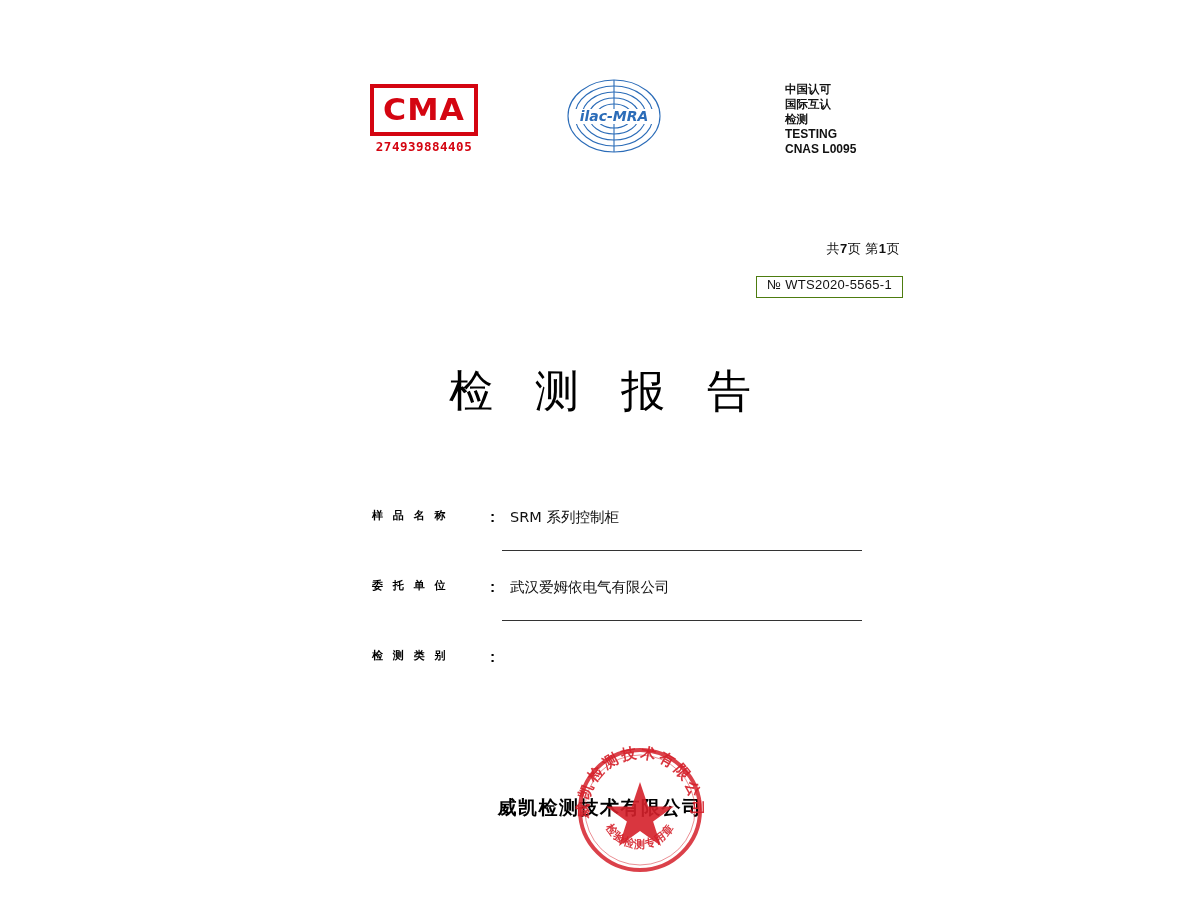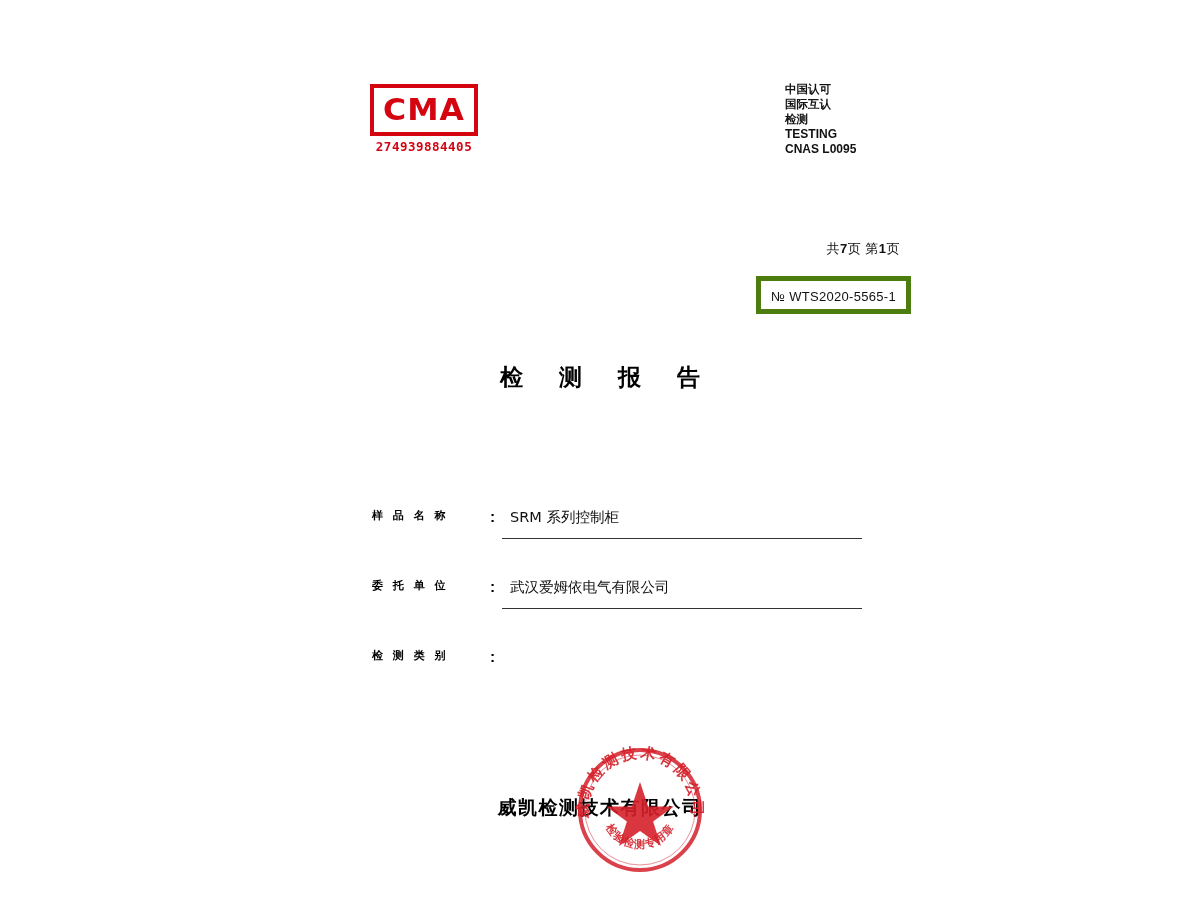--- a/index.html
+++ b/index.html
@@ -108,37 +108,37 @@
     color: #111;
     letter-spacing: 0.5px;
   }
   .page-no b { font-weight: 700; }
 
   
   .report-no {
     position: absolute;
     top: 276px;
     left: 756px;
-    border: 5px solid #4d7c0f;
-    padding: 8px 10px 5px 10px;
+    border: 1px solid #4d7c0f;
+    padding: 0 10px 5px 10px;
     font-size: 13px;
     letter-spacing: 0.3px;
     background: #fff;
     white-space: nowrap;
   }
 
   
   .title {
     position: absolute;
     top: 362px;
     left: 0;
     width: 1200px;
     text-align: center;
-    font-size: 23px;
-    font-weight: 700;
+    font-size: 44px;
+    font-weight: 400;
     letter-spacing: 14px;
     text-indent: 14px;
     font-family: "DejaVu Sans", "Liberation Sans", sans-serif;
     color: #000;
   }
 
   
   .fields {
     position: absolute;
     top: 508px;
@@ -168,21 +168,21 @@
     font-size: 15.5px;
     font-weight: 700;
     color: #000;
   }
   .field-value {
     position: absolute;
     left: 130px;
     top: 0;
     width: 360px;
     border-bottom: 1px solid #333;
-    padding-bottom: 11px;
+    padding-bottom: 23px;
     padding-left: 8px;
     font-size: 14.5px;
     color: #111;
     font-family: "DejaVu Sans", "Liberation Sans", sans-serif;
     white-space: nowrap;
     box-sizing: border-box;
   }
 
   
   .company-line {
@@ -212,20 +212,37 @@
 
 <div class="logo-row">
 
   <div class="cma">
     <div class="cma-box">
       <span class="cma-text">CMA</span>
     </div>
     <div class="cma-num">274939884405</div>
   </div>
 
+  <div class="ilac">
+    <svg width="98" height="76" viewBox="0 0 98 76" xmlns="http://www.w3.org/2000/svg">
+      <g fill="none" stroke="#2b6cb8" stroke-width="1.1">
+        <ellipse cx="49" cy="38" rx="46" ry="36"></ellipse>
+        <ellipse cx="49" cy="38" rx="39" ry="30"></ellipse>
+        <ellipse cx="49" cy="38" rx="32" ry="24"></ellipse>
+        <ellipse cx="49" cy="38" rx="25" ry="18"></ellipse>
+        <ellipse cx="49" cy="38" rx="18" ry="12"></ellipse>
+        <ellipse cx="49" cy="38" rx="11" ry="6.5"></ellipse>
+      </g>
+      <g stroke="#2b6cb8" stroke-width="1.1">
+        <line x1="49" y1="2" x2="49" y2="74"></line>
+      </g>
+      <rect x="6" y="31" width="86" height="15" fill="#ffffff"></rect>
+      <text x="49" y="43" text-anchor="middle" font-family="DejaVu Sans, sans-serif" font-size="14" font-weight="bold" font-style="italic" fill="#2b6cb8">ilac-MRA</text>
+    </svg>
+  </div>
 
 
   <div class="cnas-text">
     <div>中国认可</div>
     <div>国际互认</div>
     <div>检测</div>
     <div class="latin">TESTING</div>
     <div class="latin">CNAS L0095</div>
   </div>
 </div>

